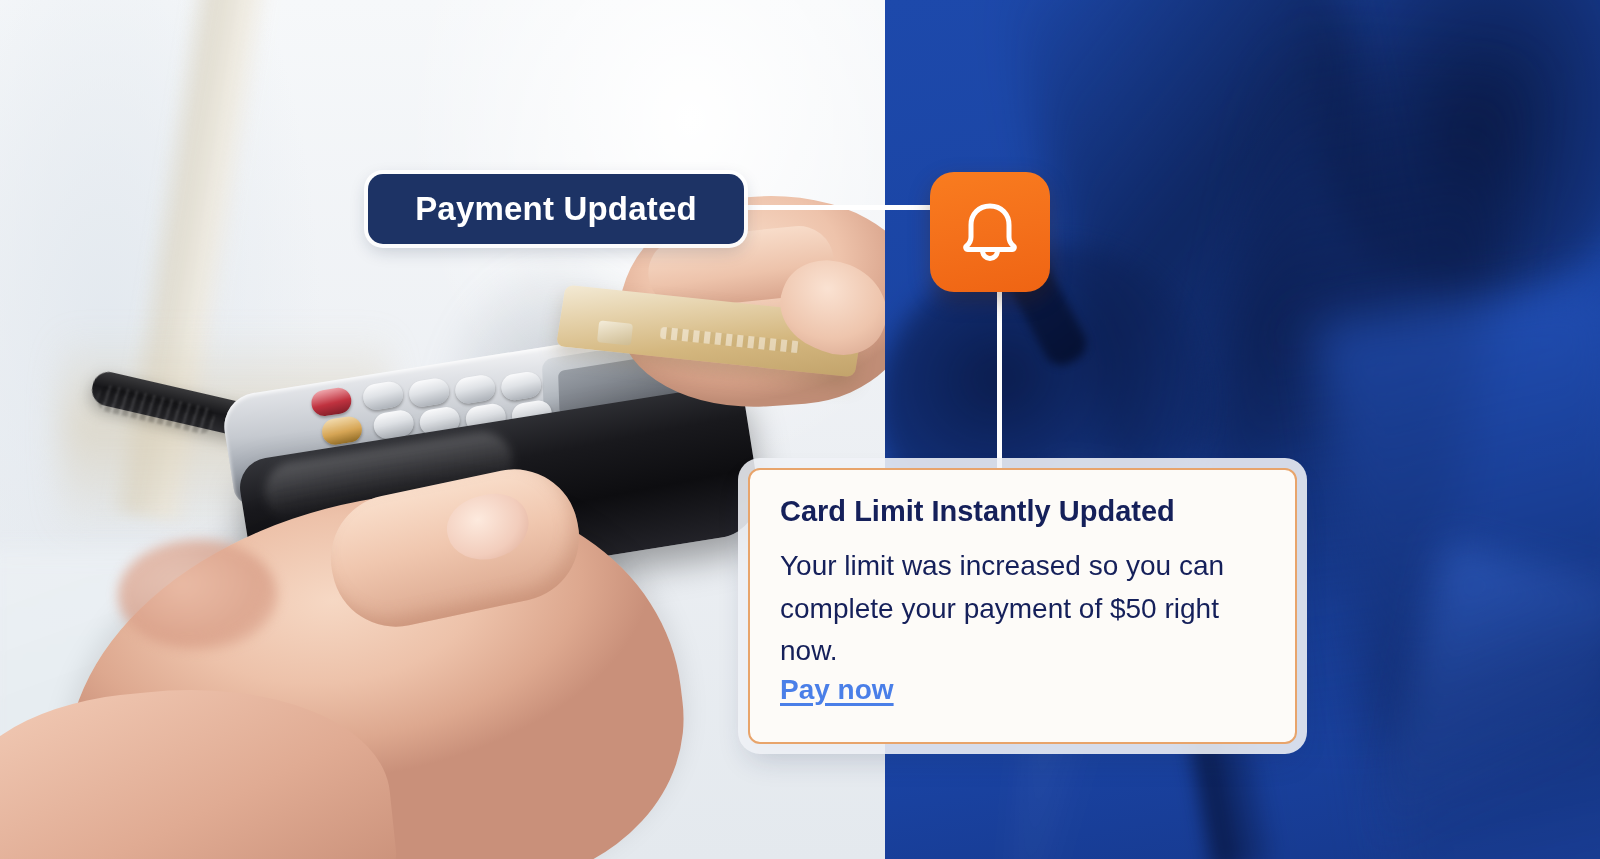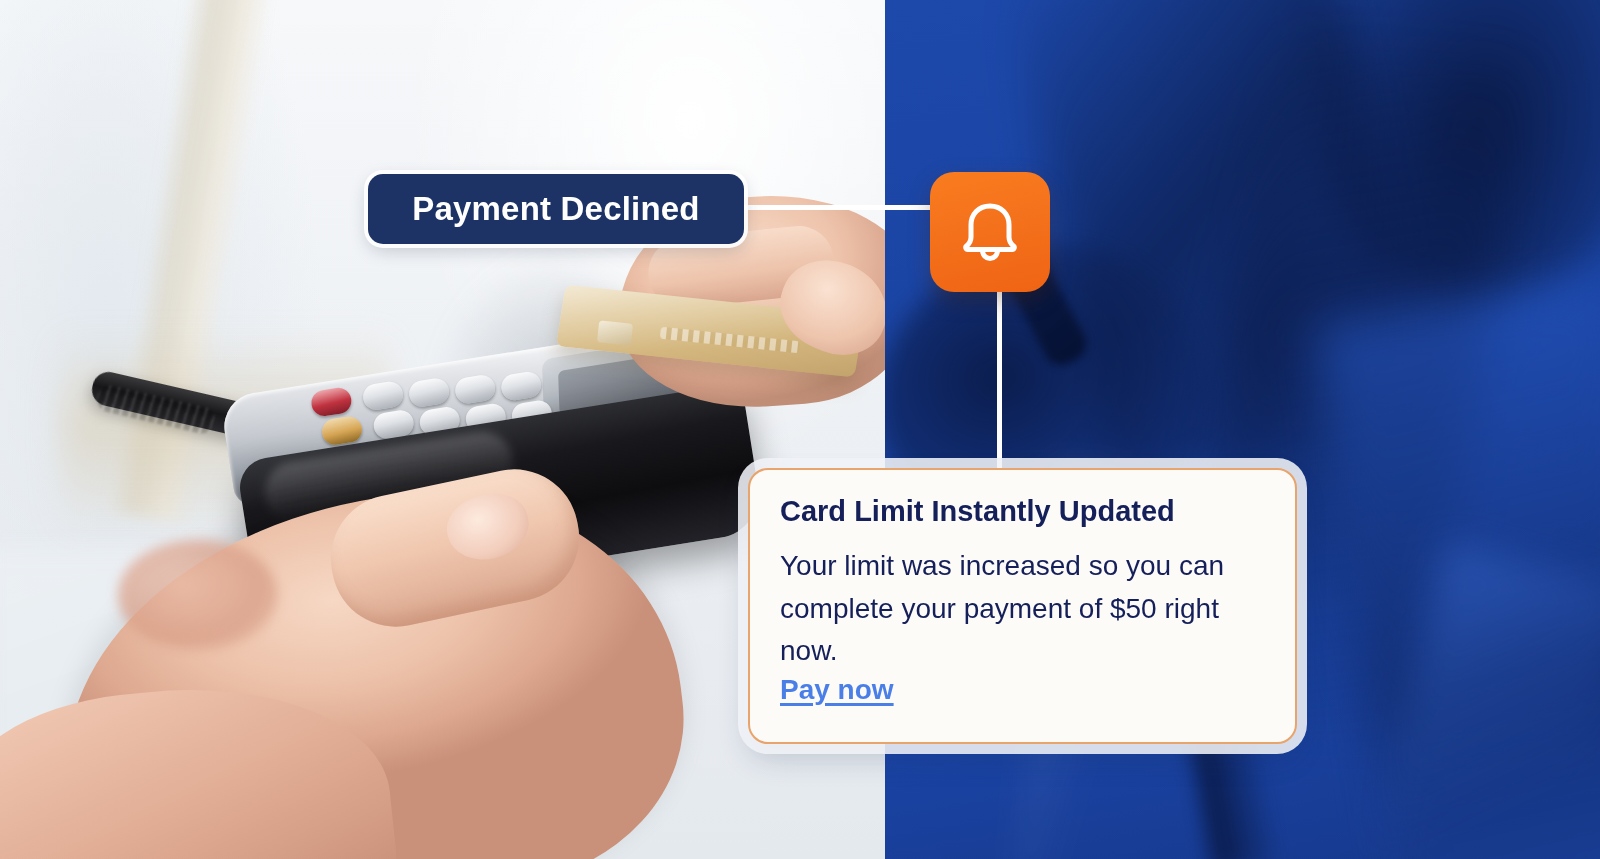--- a/index.html
+++ b/index.html
@@ -399,21 +399,21 @@
     z-index: 9;
     box-shadow: 0 8px 22px rgba(80,35,0,.30);
   }
   .bell-tile svg { display: block; }
 
   
   .notif-card {
     position: absolute;
     left: 748px; top: 468px;
     width: 549px; height: 276px;
-    border-radius: 20px;
+    border-radius: 12px;
     background: #fdfbf8;
     border: 2px solid #e8a46b;
     z-index: 8;
     padding: 26px 30px 2px 30px;
     box-shadow:
       0 0 0 10px rgba(240,243,247,.88),
       0 14px 30px rgba(25,40,80,.20);
   }
   .notif-title {
     color: #15205a;
@@ -505,21 +505,21 @@
     <div class="blue-watch"></div>
     <div class="blue-fold-1"></div>
     <div class="blue-fold-2"></div>
     <div class="blue-highlight"></div>
   </div>
 
   <div class="connector-h"></div>
   <div class="connector-v"></div>
 
   <div class="badge-declined">
-    <span class="label">Payment Declined</span>
+    <span class="label">Payment Updated</span>
   </div>
 
   <div class="bell-tile">
     <span>
       <svg width="62" height="66" viewBox="0 0 62 66" fill="none" aria-hidden="true">
         <path d="M31 7 C19.5 7 12 15.5 12 26 L12 38 C12 42 10 45 7.5 47 C6 48.2 6.8 50.5 8.8 50.5 L53.2 50.5 C55.2 50.5 56 48.2 54.5 47 C52 45 50 42 50 38 L50 26 C50 15.5 42.5 7 31 7 Z" stroke="#ffffff" stroke-width="5" stroke-linejoin="round" fill="none"></path>
         <path d="M23.5 51.5 C23.5 56.2 27 59.5 31 59.5 C35 59.5 38.5 56.2 38.5 51.5" stroke="#ffffff" stroke-width="5" stroke-linecap="round" fill="none"></path>
       </svg>
     </span>
   </div>

